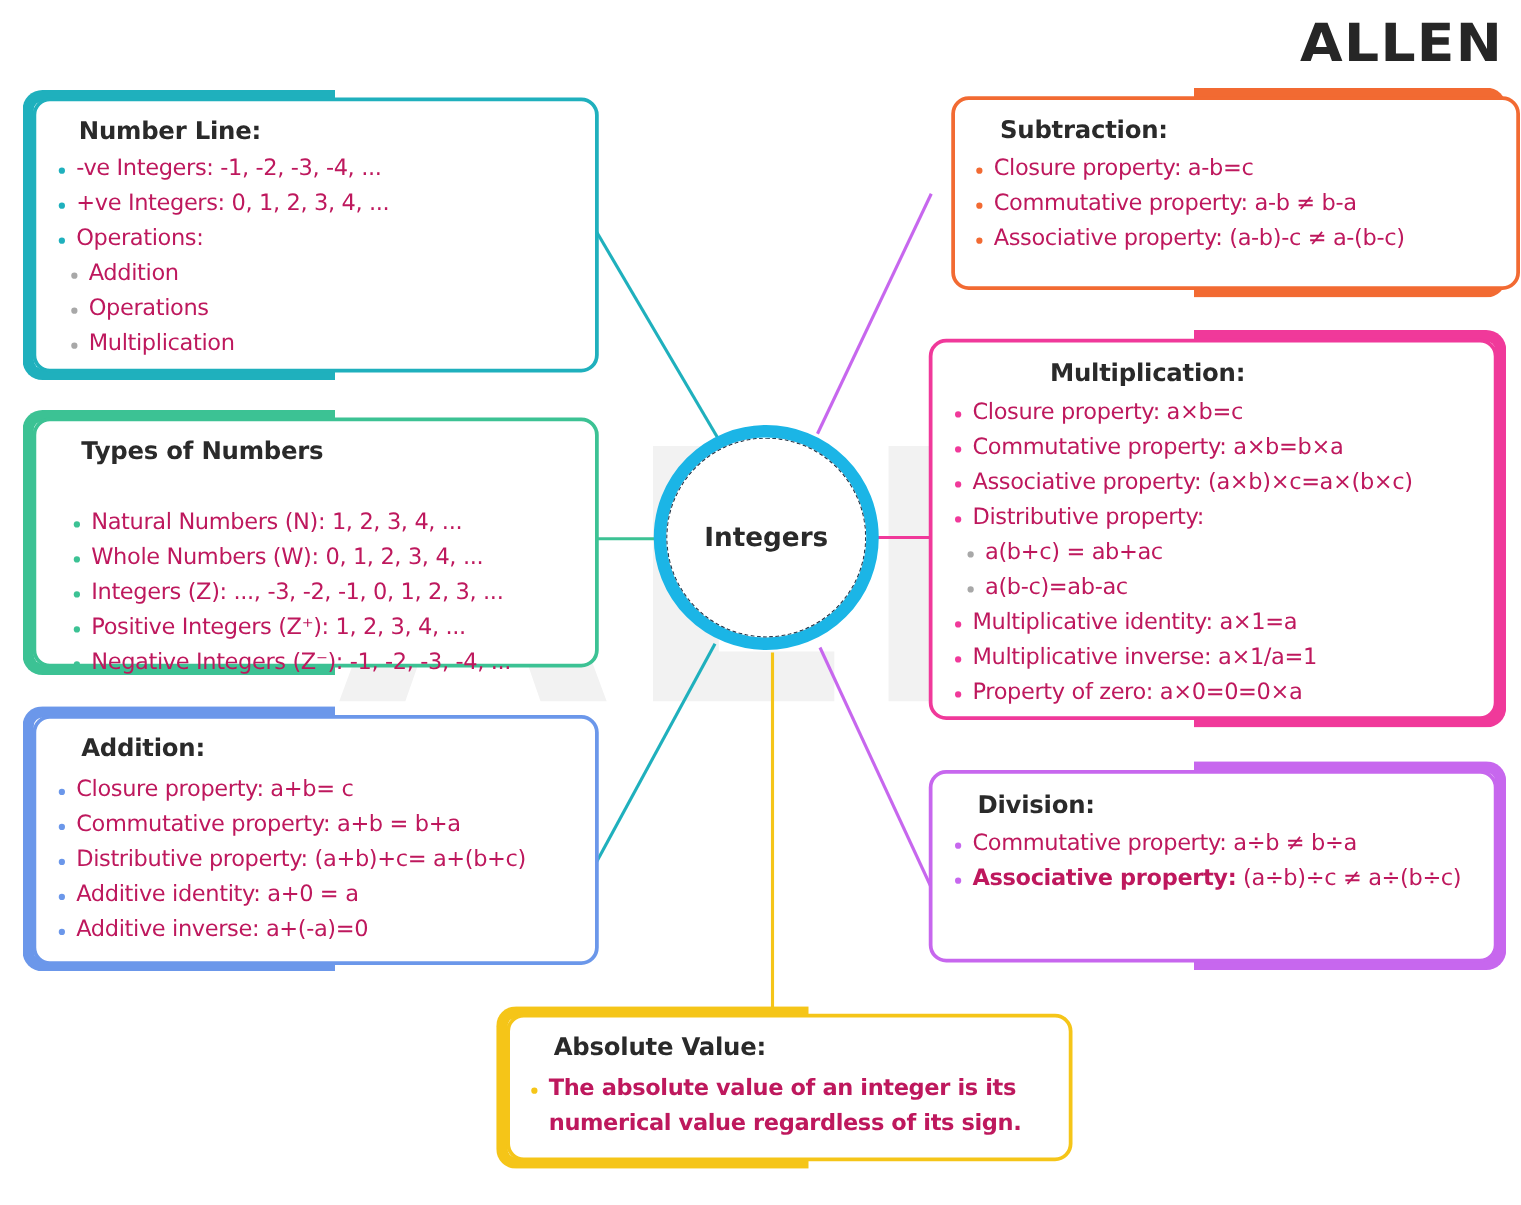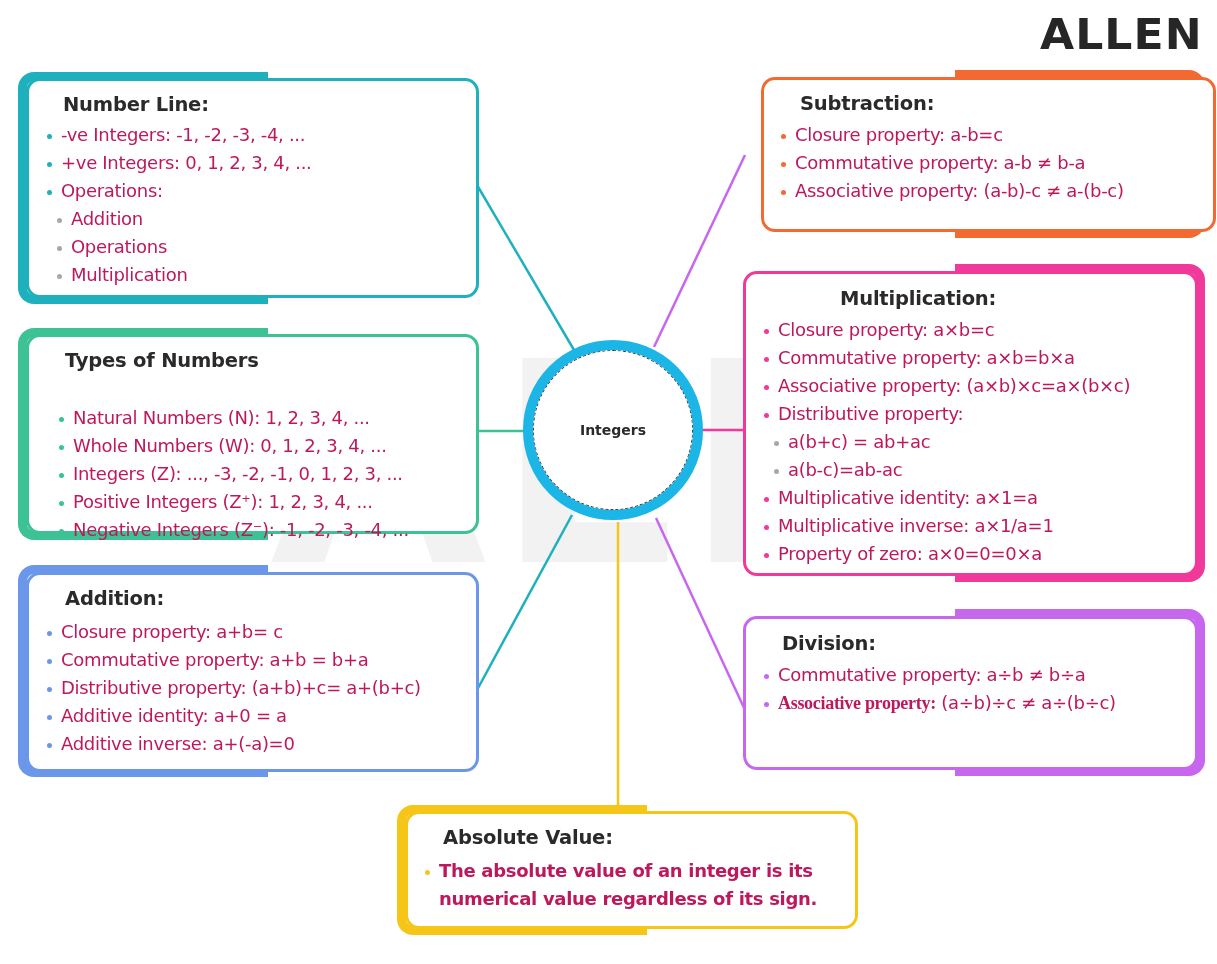--- a/index.html
+++ b/index.html
@@ -41,32 +41,32 @@
     padding-left: 14px; white-space: nowrap; font-family: "DejaVu Sans", sans-serif;
     letter-spacing: -0.3px;
   }
   .box li::before {
     content: ""; position: absolute; left: 0; top: 13px; width: 5px; height: 5px;
     border-radius: 50%; background: var(--c);
   }
   .box li.sub { padding-left: 24px; }
   .box li.sub::before { left: 10px; background: #a8a8a8; }
   .box li.wrap { white-space: normal; font-weight: bold; }
-  .box li b { font-weight: 700; font-family: Liberation Serif, serif; }
+  .box li b { font-weight: 700; }
 
   .center {
     position: absolute; left: 523px; top: 340px; width: 180px; height: 180px;
     border-radius: 50%; border: 10px solid #1bb5e6; background: #fff; z-index: 3;
   }
   .center .inner {
     position: absolute; left: 0; top: 0; right: 0; bottom: 0; border-radius: 50%;
     border: 1.5px dashed #2c3e50; display: flex; align-items: center; justify-content: center;
   }
   .center span {
-    font-family: "DejaVu Sans", sans-serif; font-weight: 700; font-size: 14px; color: #2a2a2a;
+    font-family: "DejaVu Sans", sans-serif; font-weight: 700; font-size: 21px; color: #2a2a2a;
   }
 </style>
 </head>
 <body>
 
 <div class="logo">ALLEN</div>
 <div class="watermark">ALLEN</div>
 
 <svg class="connectors" viewBox="0 0 1217 964">
   <line x1="477" y1="185" x2="574" y2="350" stroke="#1fb0bd" stroke-width="2.5"></line>

